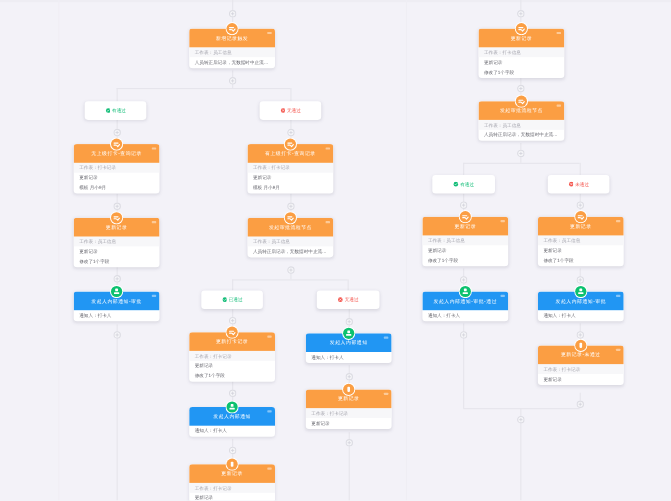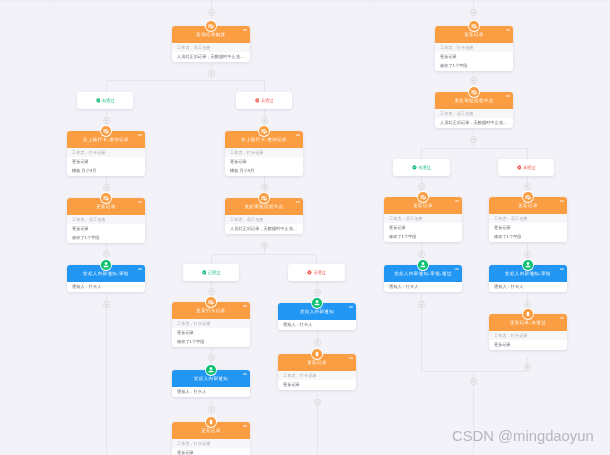--- a/index.html
+++ b/index.html
@@ -591,14 +591,13 @@
         <circle cx="14" cy="14" r="11.5" fill="#f6f6f9" stroke="#dcdce3" stroke-width="4.2"></circle>
         <path d="M9.4 14h9.2M14 9.4v9.2" stroke="#d0d0d9" stroke-width="2.8" stroke-linecap="round"></path>
       </svg>
     </div>
     <div class="plus" style="left:473px;top:381px;">
       <svg width="7" height="7" viewBox="0 0 28 28">
         <circle cx="14" cy="14" r="11.5" fill="#f6f6f9" stroke="#dcdce3" stroke-width="4.2"></circle>
         <path d="M9.4 14h9.2M14 9.4v9.2" stroke="#d0d0d9" stroke-width="2.8" stroke-linecap="round"></path>
       </svg>
     </div>
-    <div class="wm" style="left:452px;top:428px;">CSDN @mingdaoyun</div>
   </div>
 
 </body></html>

